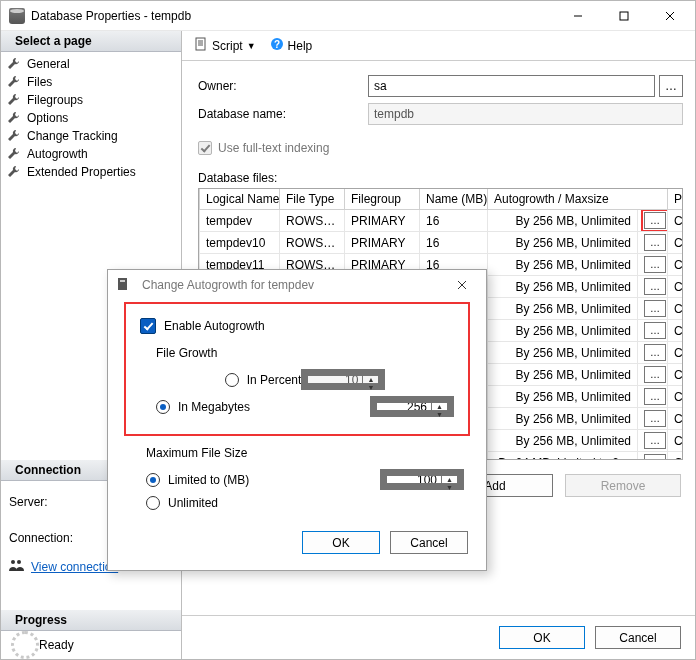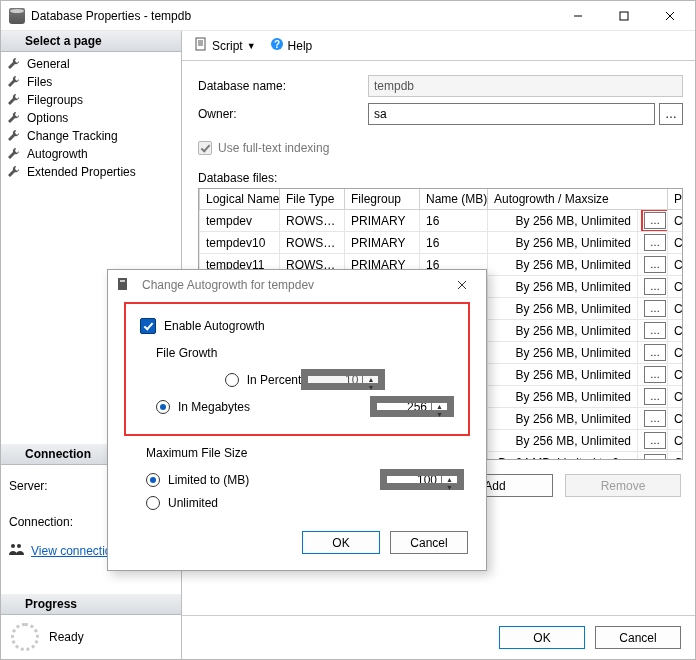--- a/index.html
+++ b/index.html
@@ -9,21 +9,21 @@
  .titlebar{height:30px;background:#fff;display:flex;align-items:center;padding:0 2px 0 8px;border-bottom:1px solid #e8e8e8}
  .titlebar .db-ico{width:16px;height:16px;margin-right:6px;display:inline-block;background:linear-gradient(#777,#555);border-radius:2px 2px 3px 3px;position:relative}
  .titlebar .db-ico::before{content:"";position:absolute;left:1px;right:1px;top:1px;height:4px;border-radius:50%;background:#ccc}
  .titlebar .ttl{flex:1;font-size:12px}
  .winbtn{width:46px;height:100%;display:flex;align-items:center;justify-content:center;color:#000}
  .winbtn svg{stroke:#000;}
  
  .content{flex:1;display:flex;min-height:0}
  
  .leftpane{width:181px;border-right:1px solid #bdbdbd;display:flex;flex-direction:column;background:#fff}
- .panehdr{background:linear-gradient(#eef0f2,#d8dce1);border-bottom:1px solid #b5b9c1;padding:3px 24px;font-weight:700}
+ .panehdr{background:linear-gradient(#eef0f2,#d8dce1);border-bottom:1px solid #b5b9c1;padding:3px 14px;font-weight:700}
  .navlist{padding:3px 2px}
  .navitem{display:flex;align-items:center;padding:2px 4px;gap:6px;cursor:default}
  .wrench{width:14px;height:14px;display:inline-block}
  
  .wrench svg{display:block}
  .connsec{margin-top:auto}
  .conninfo{padding:6px 8px;font-size:12px}
  .conninfo .lbl{margin-top:8px}
  .link{color:#0a5ec2;text-decoration:underline}
  .peoplerow{display:flex;align-items:center;gap:6px;margin-top:14px}
@@ -180,21 +180,21 @@
                   <circle cx="4" cy="3" r="2" fill="#333"></circle>
                   <circle cx="10" cy="3" r="2" fill="#333"></circle>
                   <path d="M0 12c0-3 2-4 4-4s4 1 4 4" fill="#333"></path>
                   <path d="M7 12c0-3 2-4 4-4s4 1 4 4" fill="#333"></path>
                 </svg>
           </span>
           <a href="#" class="link">View connection</a>
         </div>
       </div>
       <div class="panehdr" style="margin-top:30px">Progress</div>
-      <div style="display:flex;align-items:center;gap:10px;padding:8px 10px">
+      <div style="display:flex;align-items:center;padding:0 10px">
         <div class="spinner"></div>
         <span>Ready</span>
       </div>
     </div>
   </div>
 
   <div class="rightpane">
    <div class="toolbar">
     <div class="toolbtn">
       <span><svg width="14" height="14" viewBox="0 0 14 14">
@@ -210,27 +210,27 @@
       <span><svg width="14" height="14">
                 <circle cx="7" cy="7" r="6" fill="#1e90ff"></circle>
                 <text x="7" y="11" text-anchor="middle" font-size="10" fill="#fff" font-weight="bold">?</text>
               </svg></span>
       <span>Help</span>
     </div>
    </div>
 
    <div class="mainform">
     <div class="frow">
-      <span class="lab">Database name:</span>
-      <input class="txtinput" readonly="" style="background: rgb(245, 245, 245); border-color: rgb(199, 199, 199); color: rgb(85, 85, 85);" value="tempdb">
-    </div>
-    <div class="frow">
       <span class="lab">Owner:</span>
       <input class="txtinput" value="sa" style="">
       <div class="ellipbtn">…</div>
+    </div>
+    <div class="frow">
+      <span class="lab">Database name:</span>
+      <input class="txtinput" readonly="" style="background: rgb(245, 245, 245); border-color: rgb(199, 199, 199); color: rgb(85, 85, 85);" value="tempdb">
     </div>
     <div class="chkrow">
       <span class="disabledchk"></span>
       <span>Use full-text indexing</span>
     </div>
     <div style="margin-top:14px">Database files:</div>
 
     <div class="gridwrap">
       <table class="grid" id="grid">
         <colgroup>

